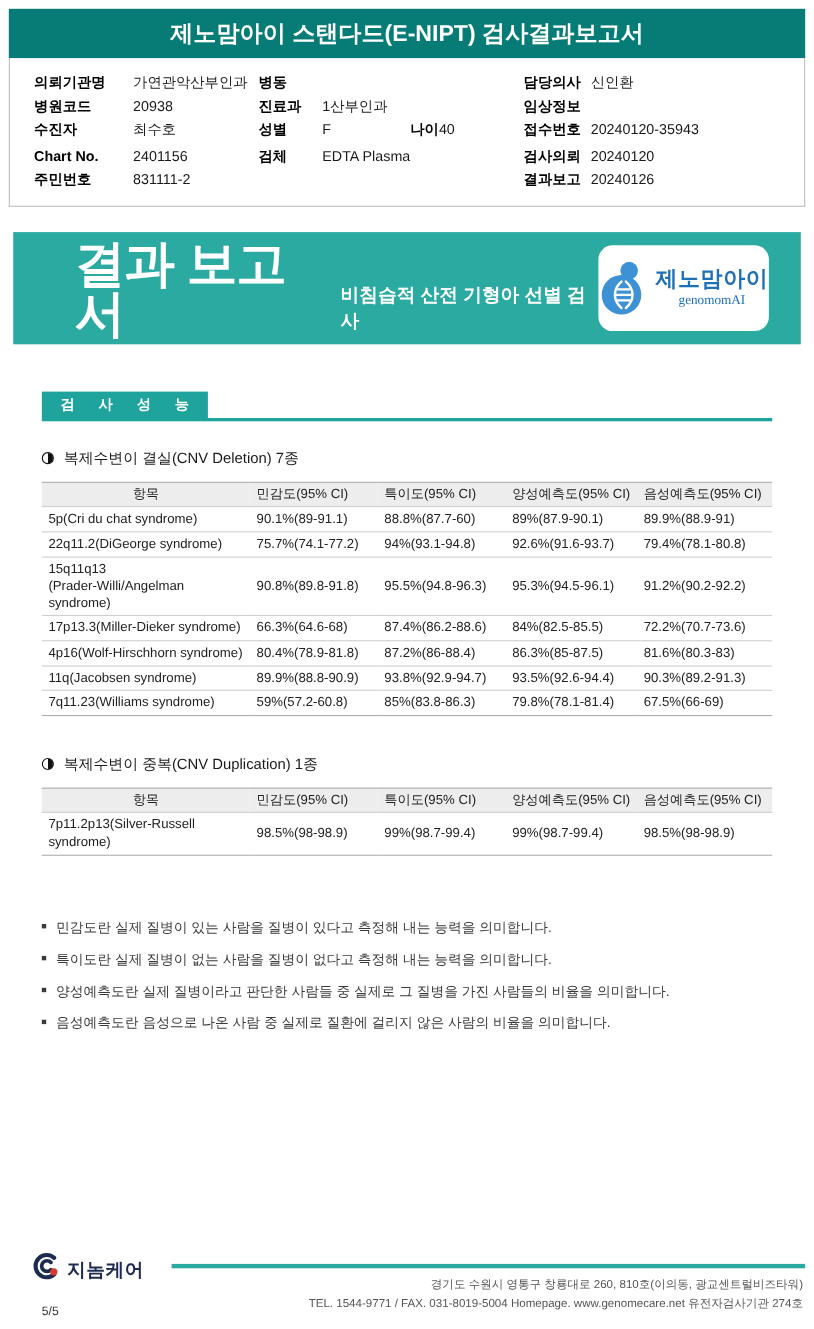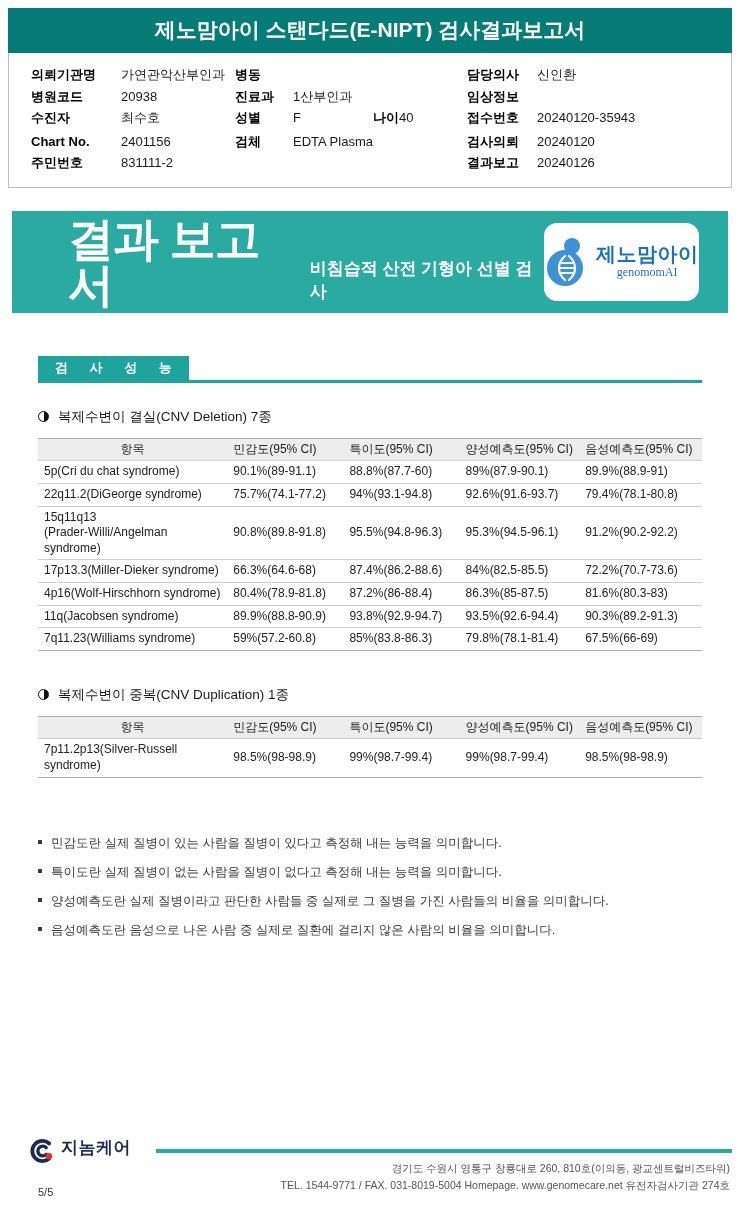--- a/index.html
+++ b/index.html
@@ -8,21 +8,21 @@
   .page { position:relative; width:740px; height:1208px; background:#fff; }
 
   
   .doc-header { margin:8px 8px 0; }
   .title-bar { background:#077c76; color:#fff; text-align:center;
                font-size:21px; font-weight:bold; padding:8px 0 9px; }
   .info-box { display:flex; border:1px solid #bdbdbd; border-top:none;
               padding:11px 0 13px; font-size:13px; color:#1a1a1a; background:#fff; }
   .info-col.c1 { width:222px; padding-left:22px; }
   .info-col.c2 { width:236px; padding-left:4px; }
-  .info-col.c3 { flex:1; }
+  .info-col.c3 { flex:1;text-align:center; }
   .info-row { display:flex; line-height:21.5px; white-space:nowrap; }
   .info-row.gap { margin-top:2px; }
   .lbl { font-weight:bold; color:#000; }
   .c1 .lbl { width:90px; }
   .c2 .lbl { width:58px; }
   .c3 .lbl { width:70px; }
   .lbl.inline2 { width:40px; margin-left:22px;text-align:right; }
   .val.sex { width:44px; }
 
   
@@ -62,21 +62,21 @@
   tbody tr:last-child td { border-bottom:none; }
 
   .footnotes { list-style:none; margin-top:57px; }
   .footnotes li { display:flex; align-items:baseline; font-size:12.5px; color:#3a3a3a;
                   margin-bottom:13px; line-height:1.3; }
   .sq-bullet { display:inline-block; width:4px; height:4px; background:#3a3a3a;
                margin-right:9px; flex:0 0 auto; position:relative; top:-3px; }
 
   
   .footer { position:absolute; left:8px; right:8px; top:1126px; height:74px; }
-  .gc-logo { position:absolute; left:18px; top:2px; display:flex; align-items:flex-start; gap:5px; }
+  .gc-logo { position:absolute; left:18px; top:2px; display:flex; align-items:flex-end; gap:5px; }
   .gc-logo-text { color:#1d2b50; font-weight:bold; font-size:17px; letter-spacing:0.5px; }
   .footer-rule { position:absolute; left:148px; right:0; top:15px; height:4px; background:#2baaa2; }
   .footer-right { position:absolute; right:2px; top:26px; text-align:right;
                   font-size:10.5px; color:#555; line-height:1.65; }
   .page-num { position:absolute; left:30px; top:52px; font-size:11px; color:#333; }
 </style>
 </head>
 <body>
 
 <div class="page">

